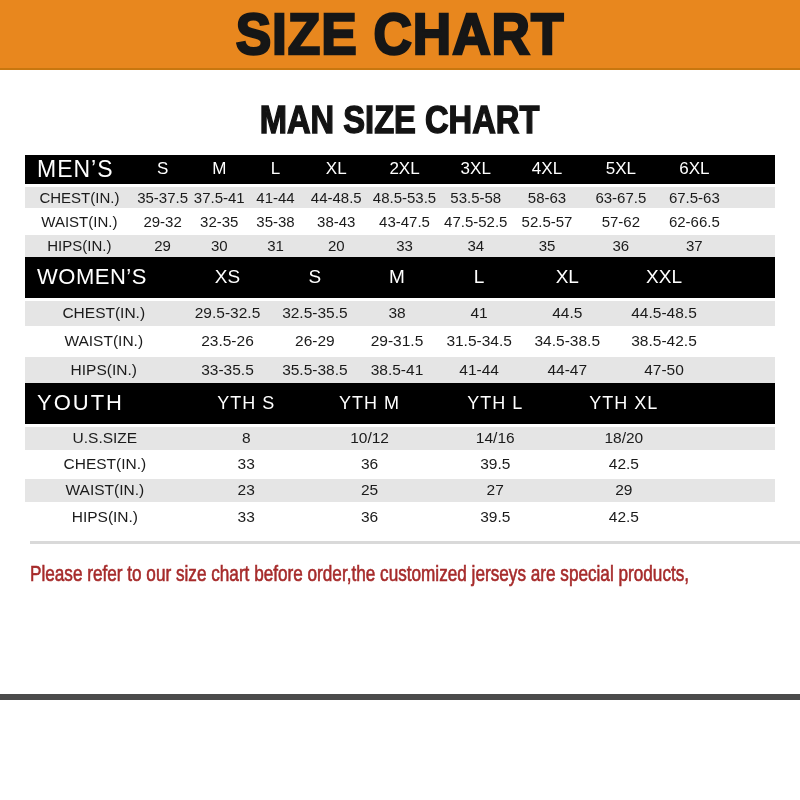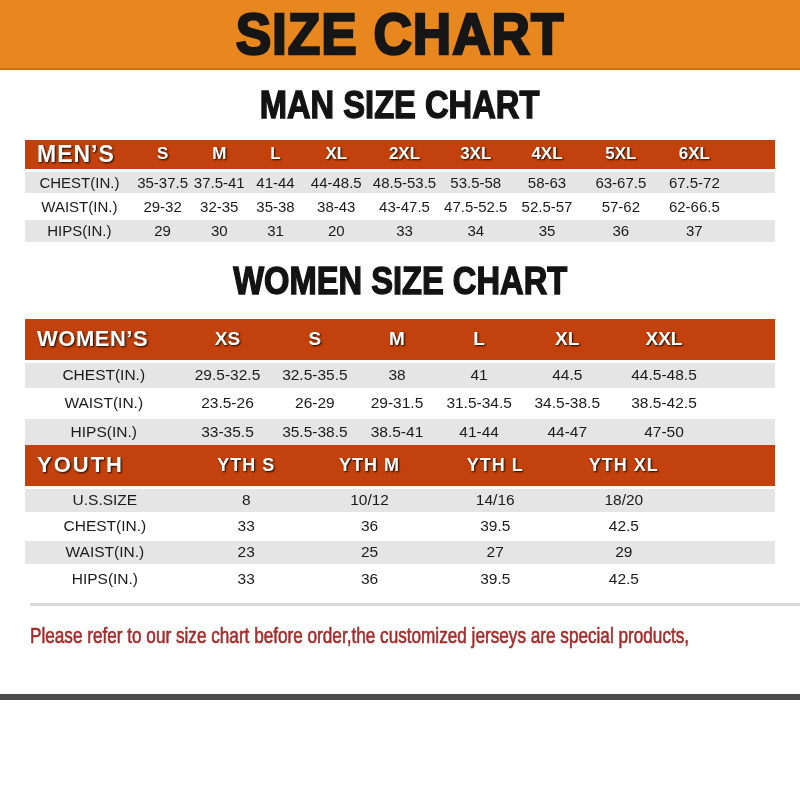--- a/index.html
+++ b/index.html
@@ -13,28 +13,28 @@
   .banner h1 { font-size: 56px; line-height: 1; }
   .banner .condense { display: inline-block; transform: scale(0.95, 1.04);
             font-weight: bold; color: #161616; -webkit-text-stroke: 2.4px #161616;
             letter-spacing: 1px; }
 
   
   h2.section-heading { text-align: center; line-height: 36px; }
   h2.section-heading .condense { display: inline-block; transform: scaleX(0.86);
             font-weight: bold; font-size: 38px; color: #131313;
             -webkit-text-stroke: 1.4px #131313; }
-  .section-men   h2 { margin: 17px 0 12px; }
+  .section-men   h2 { margin: 32px 0 12px; }
   .section-women h2 { margin: 21px 0 15px; }
   .section-youth h2 { margin: 31px 0 15px; }
 
   
   .table-wrap { margin: 0 25px; }
   table.size-table { width: 100%; border-collapse: collapse; table-layout: fixed; }
-  table.size-table thead th { background: #c2410c; color: #ffffff; font-weight: bold;
+  table.size-table thead th { background: #000000; color: #ffffff; font-weight: normal;
             text-align: center; text-shadow: 1px 1px 2px rgba(0,0,0,0.9); border: none; }
   table.size-table th.corner { text-align: left; padding-left: 12px; }
   table.size-table tbody td { text-align: center; color: #1b1b1b;
             border-top: 3px solid #ffffff; }
   table.size-table tbody tr:nth-child(odd)  td { background: #E5E5E5; }
   table.size-table tbody tr:nth-child(even) td { background: #ffffff; }
 
   .men   thead th { height: 30px; font-size: 17px; }
   .men   th.corner { font-size: 23px; letter-spacing: 1px; }
   .men   tbody td { height: 24px; font-size: 15px; }
@@ -109,21 +109,21 @@
             <tr>
               <td class="label">CHEST(IN.)</td>
               <td>35-37.5</td>
               <td>37.5-41</td>
               <td>41-44</td>
               <td>44-48.5</td>
               <td>48.5-53.5</td>
               <td>53.5-58</td>
               <td>58-63</td>
               <td>63-67.5</td>
-              <td>67.5-72</td>
+              <td>67.5-63</td>
               <td></td>
             </tr>
             <tr>
               <td class="label">WAIST(IN.)</td>
               <td>29-32</td>
               <td>32-35</td>
               <td>35-38</td>
               <td>38-43</td>
               <td>43-47.5</td>
               <td>47.5-52.5</td>
@@ -144,21 +144,20 @@
               <td>36</td>
               <td>37</td>
               <td></td>
             </tr>
           </tbody>
         </table>
       </div>
   </section>
 
   <section class="section-women">
-    <h2 class="section-heading"><span class="condense">WOMEN SIZE CHART</span></h2>
     <div class="table-wrap">
         <table class="size-table women">
           <colgroup>
             <col class="c0">
             <col class="c1">
             <col class="c2">
             <col class="c3">
             <col class="c4">
             <col class="c5">
             <col class="c6">

